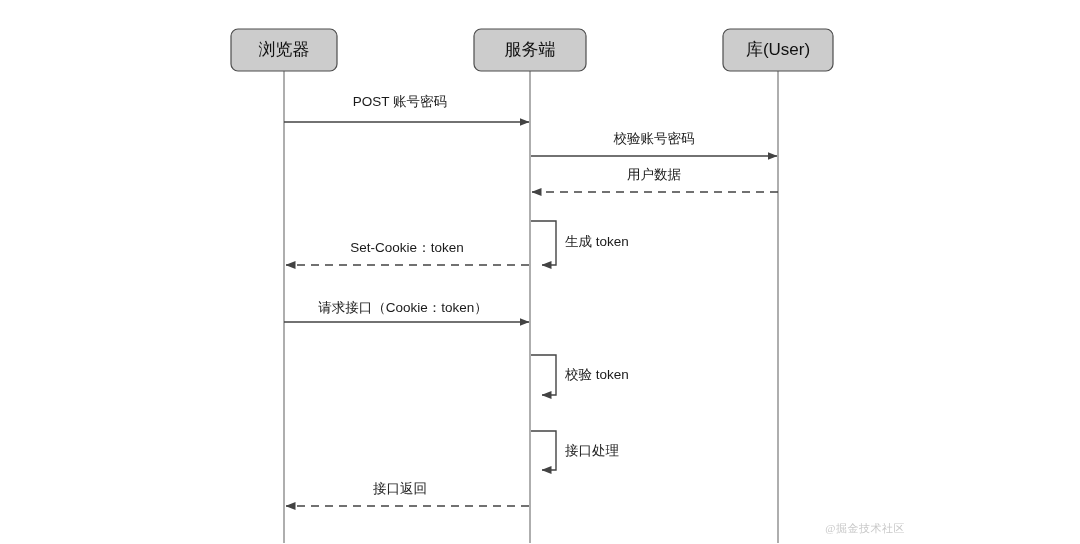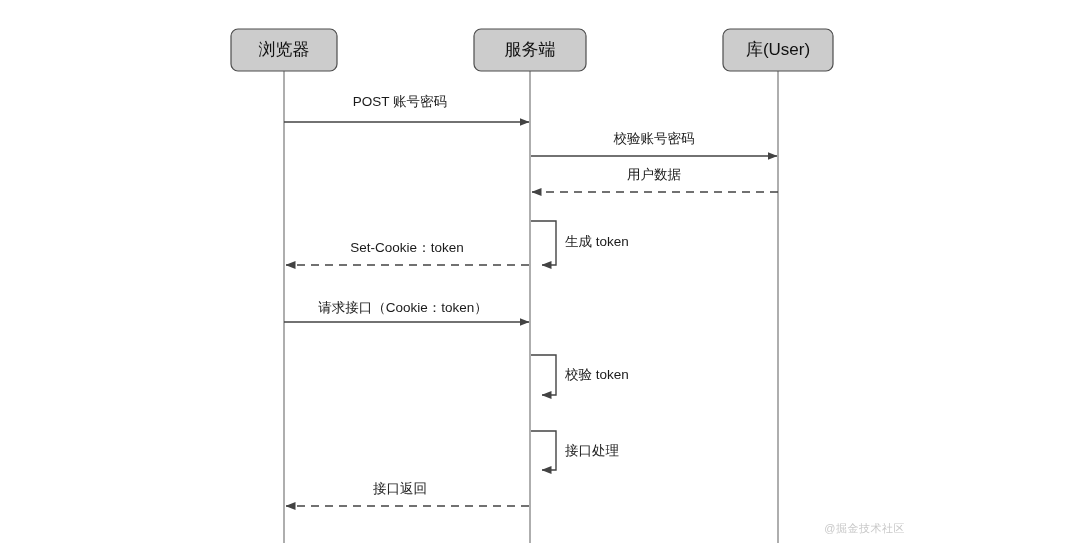--- a/index.html
+++ b/index.html
@@ -71,21 +71,21 @@
     font-family: "Liberation Sans", "DejaVu Sans", sans-serif;
     font-size: 13.5px;
     fill: #1a1a1a;
     text-anchor: start;
     dominant-baseline: middle;
   }
   .watermark-text {
     position: absolute;
     right: 18px;
     bottom: 8px;
-    font-family: Liberation Sans, sans-serif;
+    font-family: Liberation Serif, serif;
     font-size: 11px;
     color: #c9c9c9;
     letter-spacing: 0.5px;
     user-select: none;
     margin-top: 9px;
   }
 </style>
 </head>
 <body>
 

